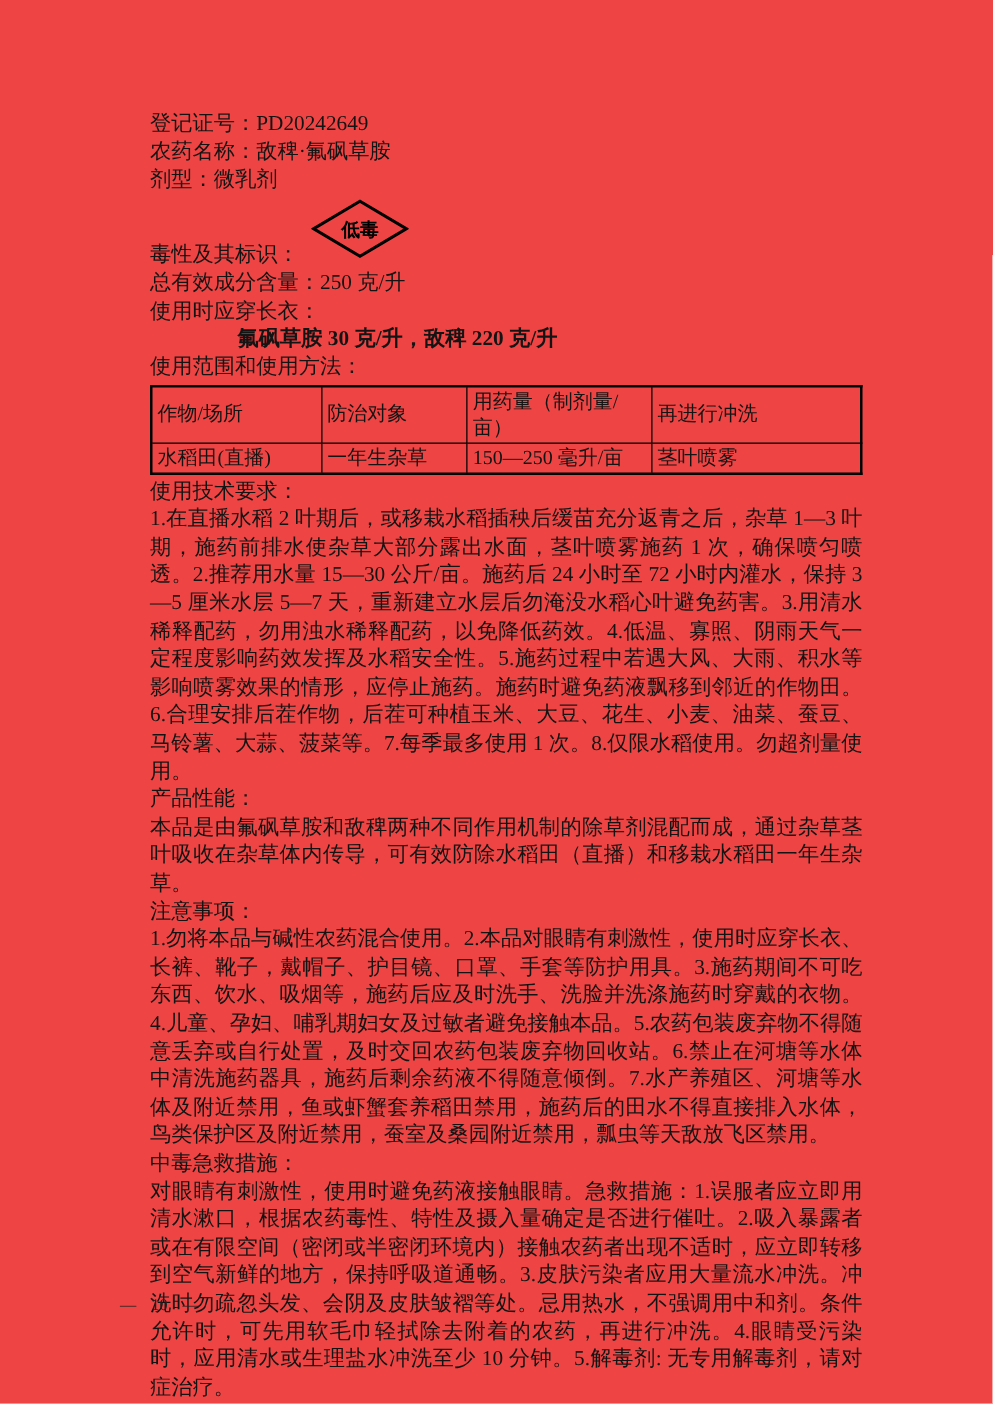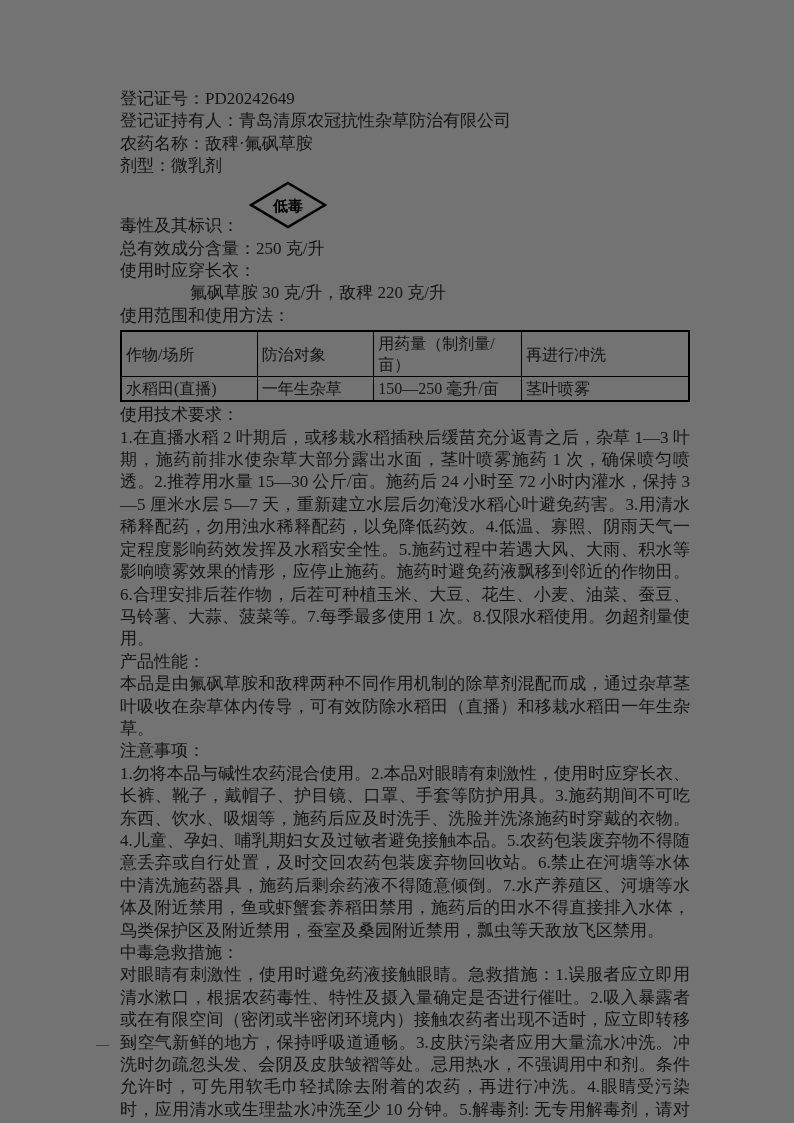--- a/index.html
+++ b/index.html
@@ -1,20 +1,20 @@
 <!DOCTYPE html>
 <html><head>
 <meta charset="utf-8">
 <style>
   html, body { margin: 0; padding: 0; background: #ffffff; }
   .page {
     position: relative;
     width: 794px;
     height: 1123px;
-    background: #737373;
+    background: #ef4444;
     font-family: "Liberation Serif", "DejaVu Serif", serif;
     color: #141414;
     overflow: hidden;
   }
   .content {
     position: absolute;
     left: 120px;
     top: 88px;
     width: 570px;
     font-size: 17px;
@@ -22,21 +22,21 @@
   }
   .field-line { white-space: nowrap; }
   .toxicity-row {
     display: flex;
     align-items: flex-end;
     margin-top: 8px;
     height: 52px;
   }
   .toxicity-row .label { line-height: 22.4px; }
   .diamond-wrap { margin: 0 0 2px 10px; text-align: center; }
-  .indent-line { padding-left: 70px; }
+  .indent-line { padding-left: 70px; font-weight: bold; }
   .section-body { text-align: justify; }
   table.usage {
     width: 100%;
     border-collapse: collapse;
     border: 2.5px solid #000;
     margin: 3px 0 2px 0;
     table-layout: auto;
   }
   table.usage th, table.usage td {
     border: 1px solid #000;
@@ -58,23 +58,20 @@
   .footer .num { margin: 0 12px; }
 </style>
 </head>
 <body>
 
 <div class="page">
   <div class="content">
 
     <div class="field-line">
       <span>登记证号：</span><span>PD20242649</span>
-    </div>
-    <div class="field-line">
-      <span>登记证持有人：</span><span>青岛清原农冠抗性杂草防治有限公司</span>
     </div>
     <div class="field-line">
       <span>农药名称：</span><span>敌稗·氟砜草胺</span>
     </div>
     <div class="field-line">
       <span>剂型：</span><span>微乳剂</span>
     </div>
 
     <div class="toxicity-row">
       <span class="label">毒性及其标识：</span>

